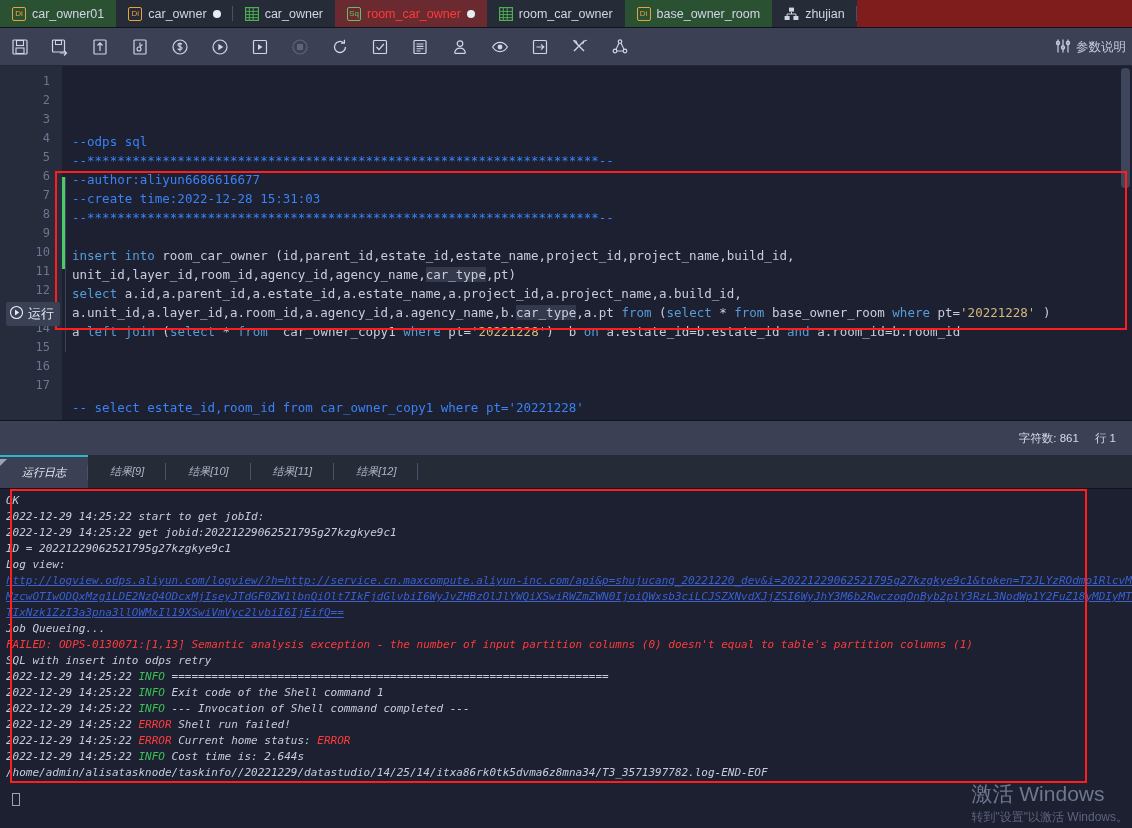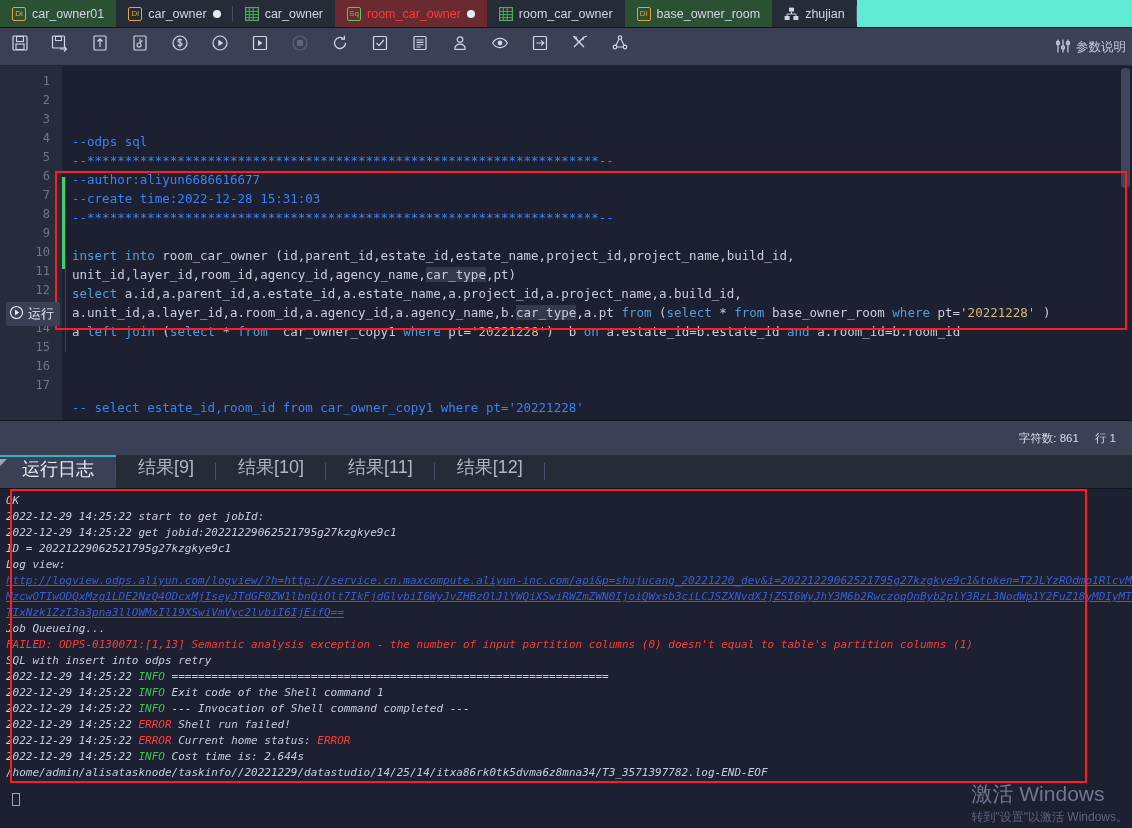--- a/index.html
+++ b/index.html
@@ -7,21 +7,21 @@
     width: 1132px; height: 828px;
     background: #1f2430;
     font-family: "Liberation Sans", sans-serif;
     overflow: hidden;
   }
   body { position: relative; }
 
   
   #tabbar {
     height: 28px;
-    background: #5eead4;
+    background: #7f1d1d;
     display: flex;
     align-items: stretch;
     border-bottom: 1px solid #11141c;
   }
   .tab {
     display: flex; align-items: center; gap: 6px;
     padding: 0 12px;
     font-size: 12.5px;
     color: #cfd6e4;
     white-space: nowrap;
@@ -51,21 +51,21 @@
   .dot {
     width: 8px; height: 8px; border-radius: 50%;
     background: #e8ecf4; flex: 0 0 auto;
   }
   .tree-icon { width: 15px; height: 14px; flex:0 0 auto; }
 
   
   #toolbar {
     height: 38px;
     background: #3b4054;
-    display: flex; 
+    display: flex; align-items: center;
     border-bottom: 1px solid #22263a;
     position: relative;
   }
   .tbtn {
     width: 40px; height: 30px;
     display: flex; align-items: center; justify-content: center;
   }
   .tbtn svg { display:block; }
   #toolbar-right {
     position: absolute; right: 4px; top: 0; height: 38px;
@@ -168,26 +168,27 @@
   }
 
   
   #restabs {
     height: 34px;
     background: #262b38;
     display: flex; align-items: stretch;
     border-bottom: 1px solid #11141c;
   }
   .rtab {
-    display: flex; 
+    display: flex; align-items: center;
     padding: 0 22px;
-    font-size: 18px;
+    font-size: 11px;
     color: #aeb6c8;
     position: relative;
     white-space: nowrap;
+    font-style: italic;
   }
   .rtab.active {
     background: #3b4054;
     color: #e9edf6;
     border-top: 2px solid #29b6c8;
   }
   .rtab .vsep {
     position: absolute; right: 0; top: 8px; bottom: 8px;
     width: 1px; background: #4a5168;
   }

